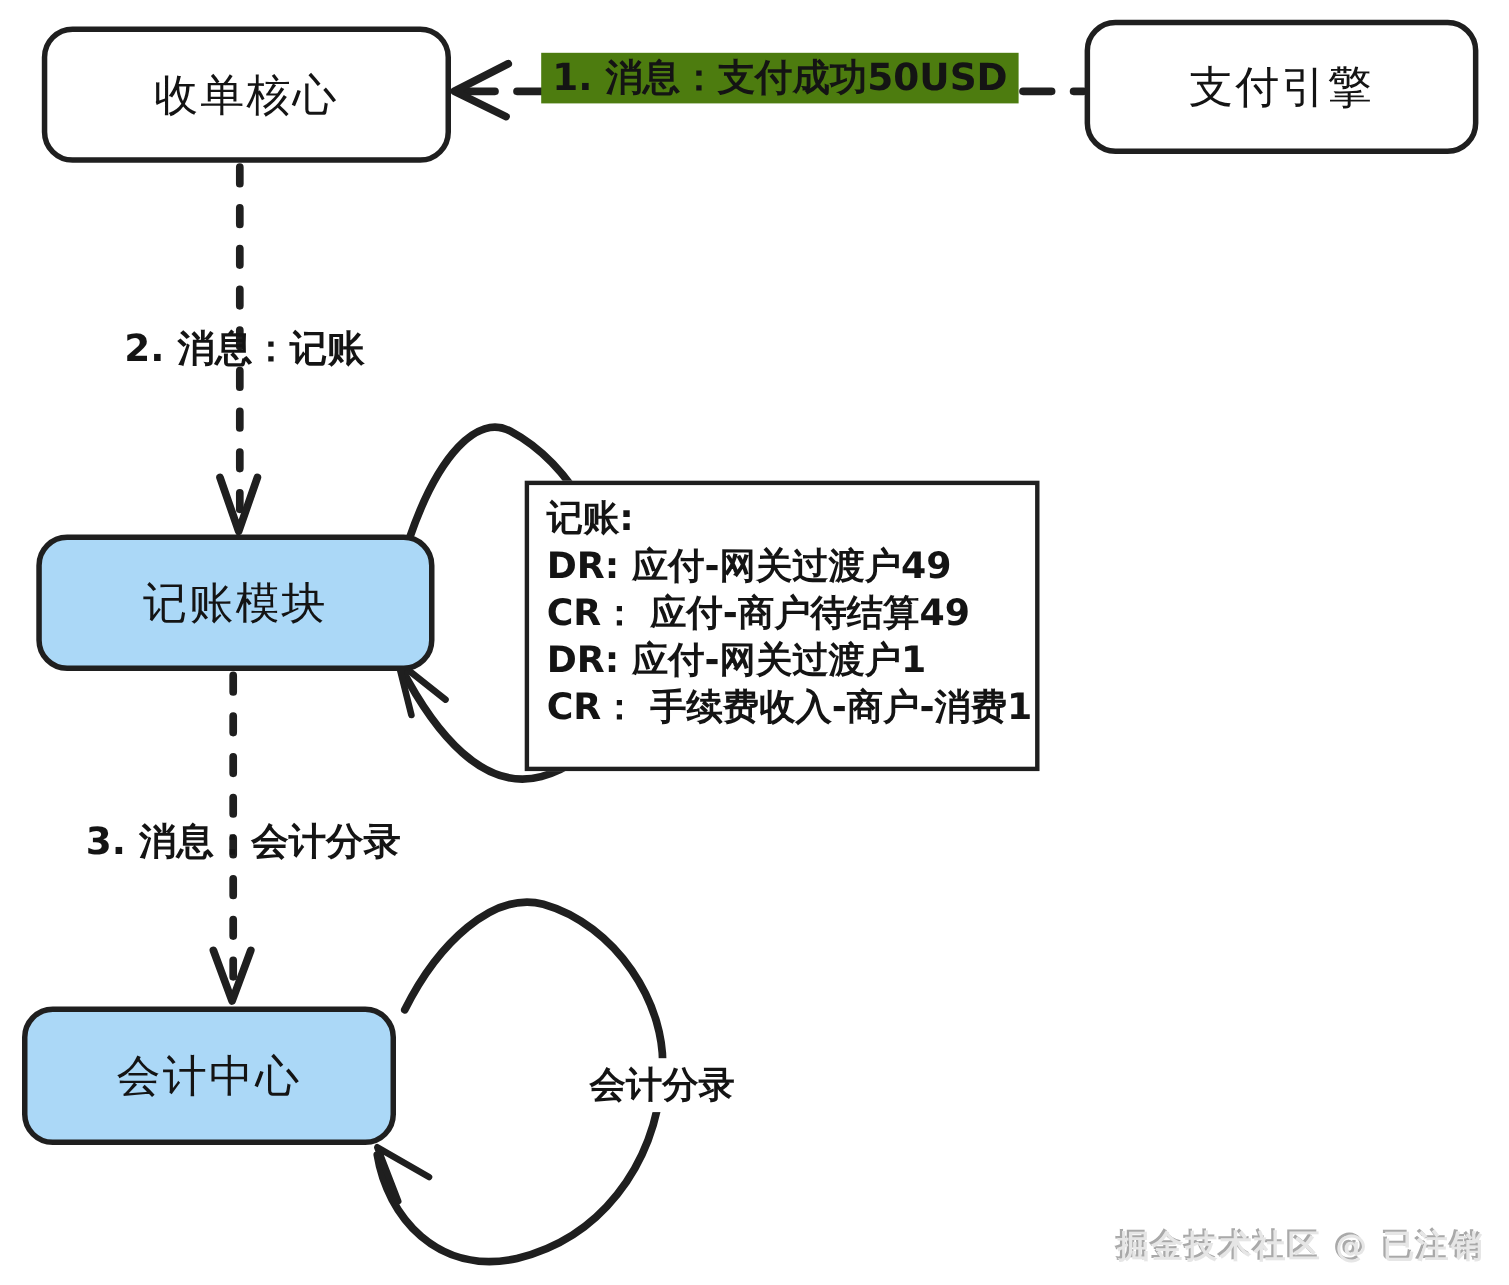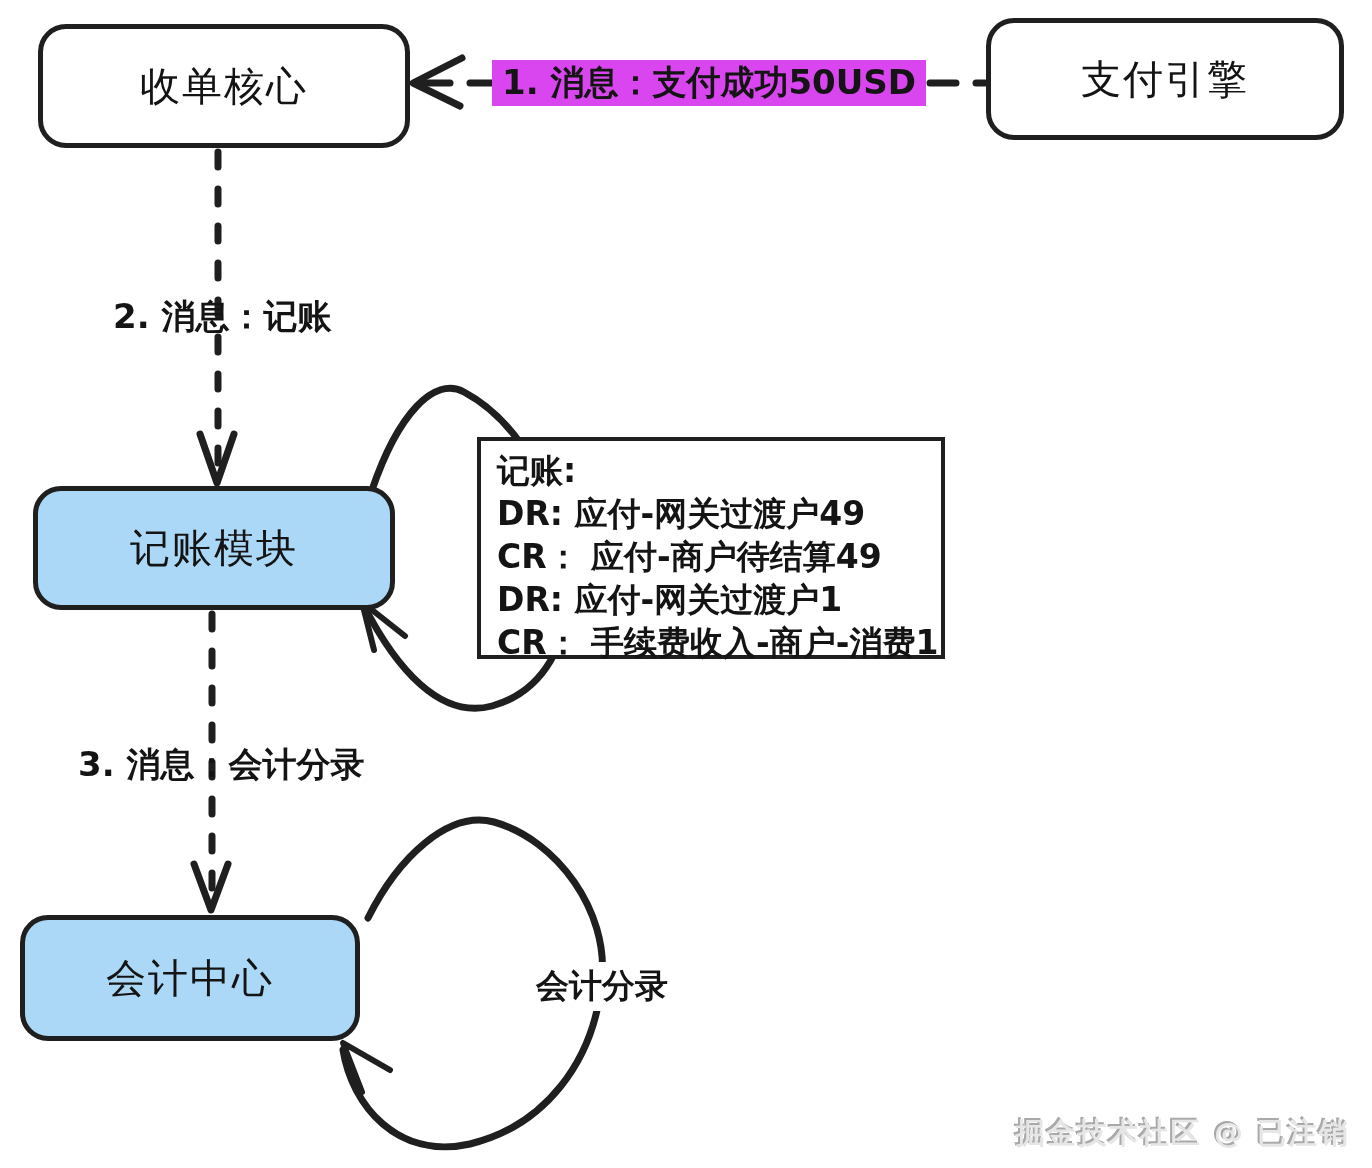--- a/index.html
+++ b/index.html
@@ -14,25 +14,25 @@
   .node{position:absolute;display:flex;align-items:center;justify-content:center;
         border:5px solid #1f1f1f;border-radius:28px;background:#ffffff;
         font-size:40px;font-weight:400;color:#141414;z-index:2;box-sizing:border-box;
         letter-spacing:2px;}
   .node.blue{background:#abd8f7;}
   #node-acquiring-core{left:38px;top:24px;width:372px;height:124px;}
   #node-payment-engine{left:986px;top:18px;width:358px;height:122px;}
   #node-bookkeeping{left:33px;top:486px;width:362px;height:124px;}
   #node-accounting-center{left:20px;top:915px;width:340px;height:126px;}
   .elabel{position:absolute;font-size:34px;font-weight:600;color:#141414;z-index:2;white-space:nowrap;}
-  #label-msg1{left:492px;top:60px;background:#d946ef;padding:0 10px;}
+  #label-msg1{left:492px;top:48px;background:#4d7c0f;padding:0 10px;}
   #label-msg2{left:113px;top:294px;}
   #label-msg3{left:78px;top:742px;}
   #label-loop2{left:526px;top:962px;background:#ffffff;padding:2px 10px;font-size:33px;z-index:2;}
-  .note{position:absolute;left:477px;top:437px;width:468px;height:222px;background:#ffffff;
+  .note{position:absolute;left:477px;top:437px;width:468px;height:264px;background:#ffffff;
         border:4px solid #1f1f1f;z-index:3;box-sizing:border-box;padding:8px 10px 0 16px;
         font-size:33px;font-weight:600;line-height:43px;color:#141414;}
   .note-line{white-space:nowrap;}
   .watermark{position:absolute;right:22px;bottom:14px;z-index:4;font-size:29px;font-weight:700;
         color:#e6e6e6;letter-spacing:2px;
         text-shadow:-2px -2px 0 #a9a9a9, 1px 1px 0 #ffffff;margin-top:44px;}
 </style>
 </head>
 <body>
 

